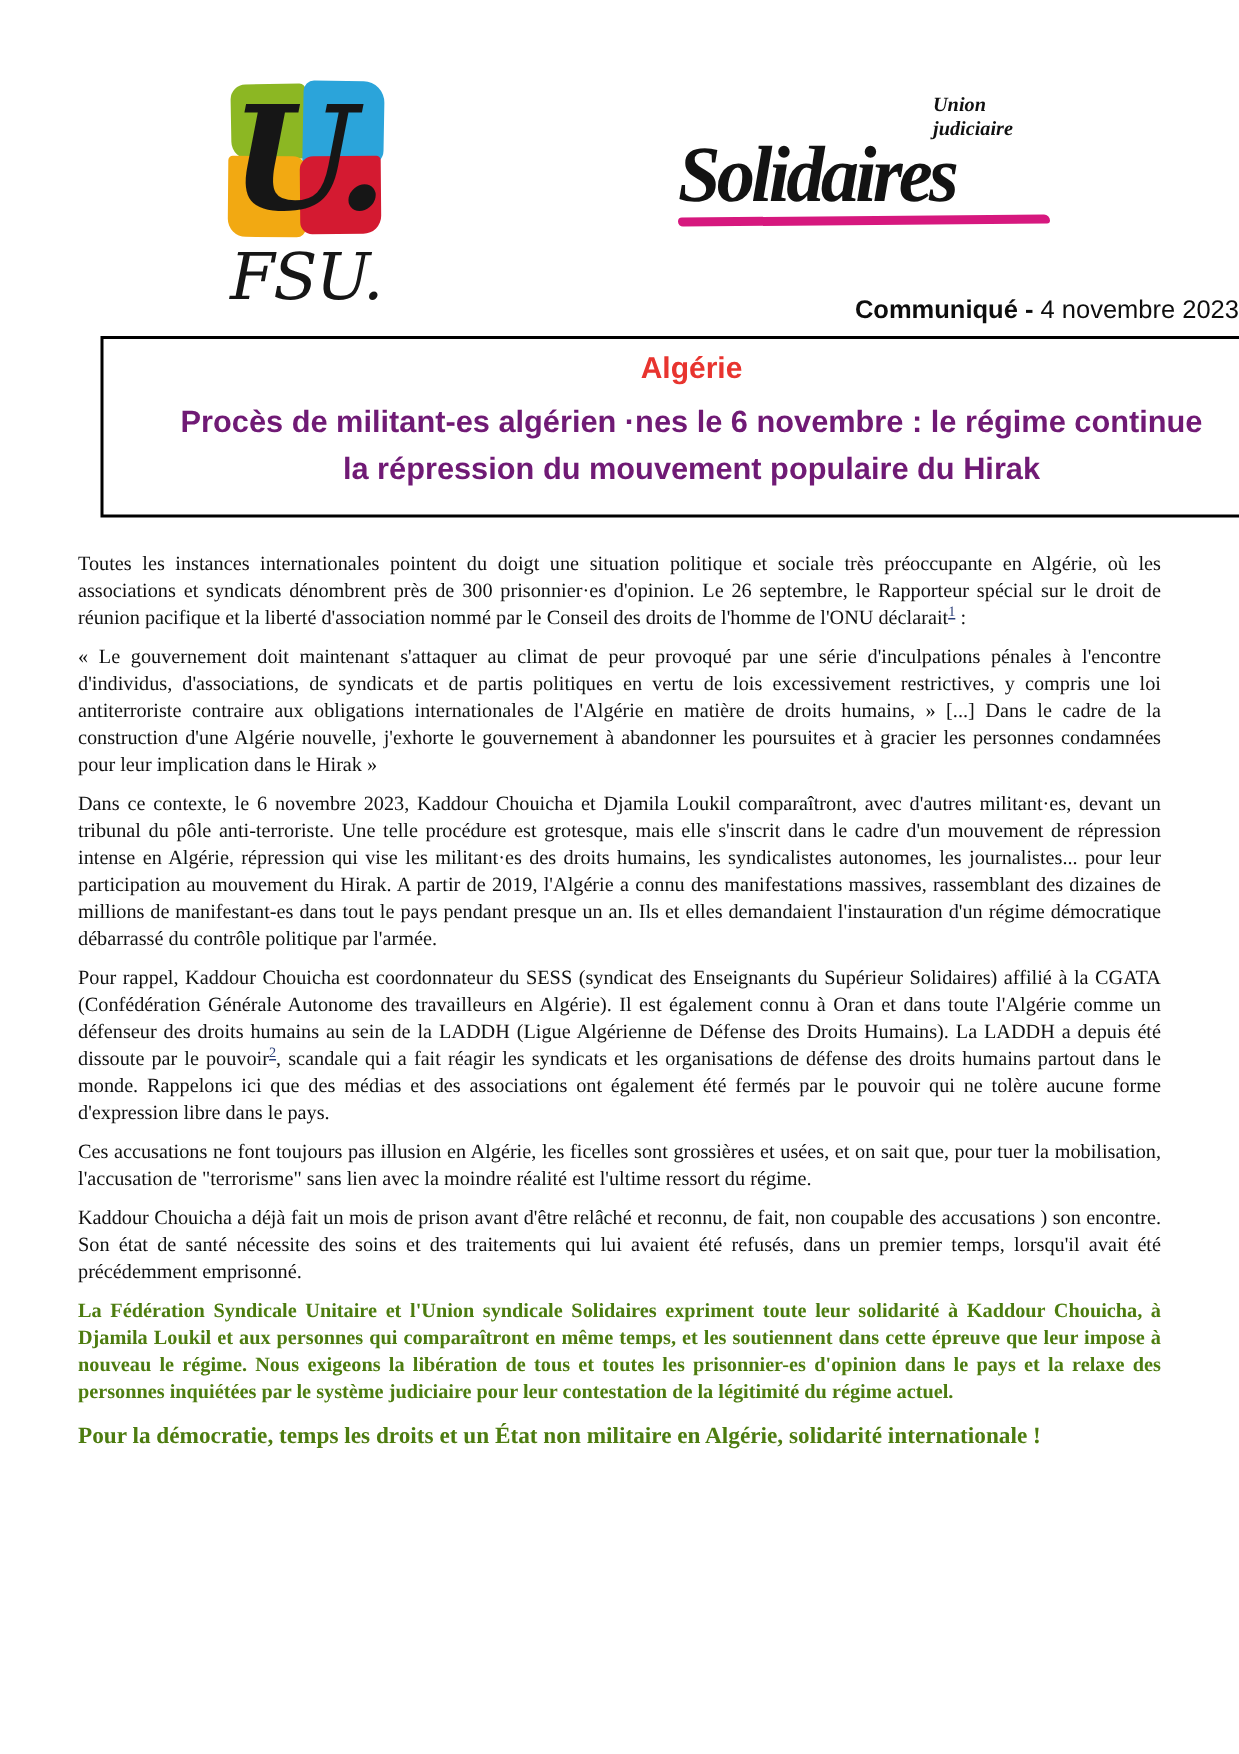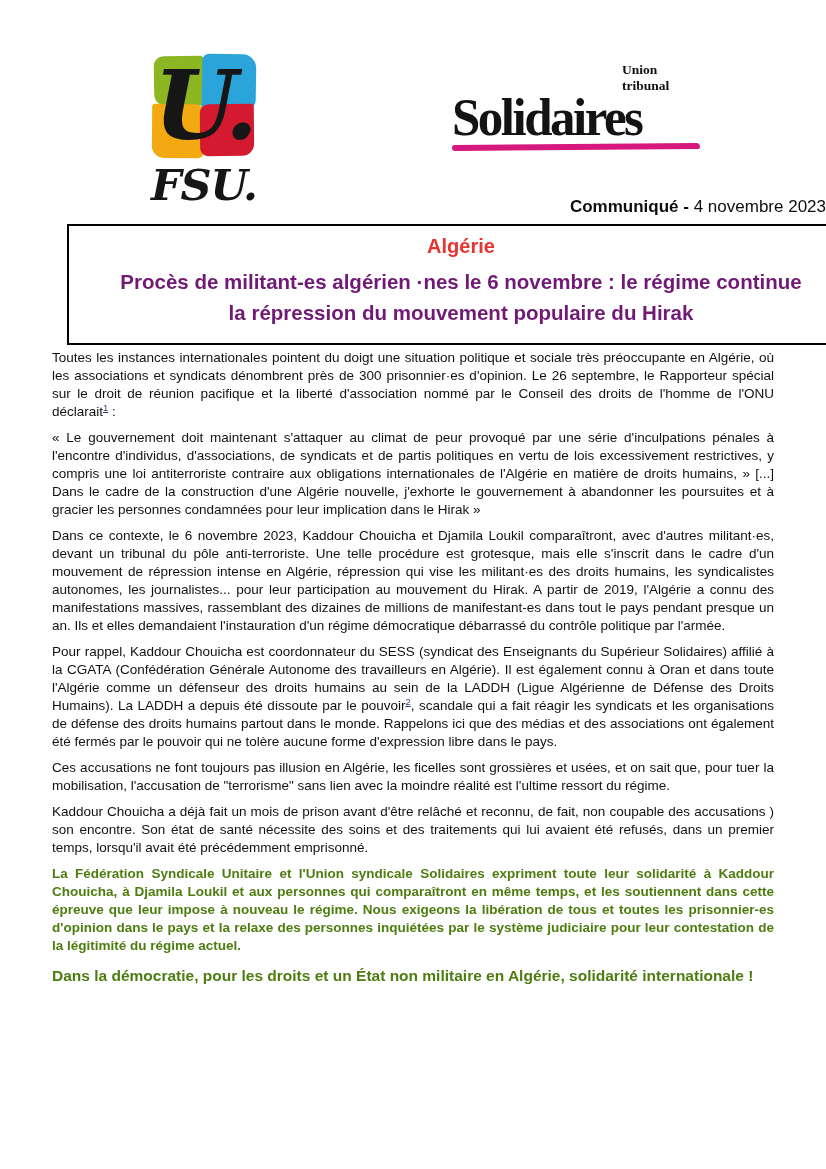--- a/index.html
+++ b/index.html
@@ -13,44 +13,44 @@
   .fsu-squares{position:relative;width:104px;height:104px;margin:0 auto;}
   .sq{position:absolute;}
   .sq-green {left:2px; top:2px;    width:50px;height:50px;background:#8cb723;border-radius:10px 4px 3px 12px;transform:rotate(-1deg);}
   .sq-blue  {right:0;  top:0;      width:54px;height:56px;background:#2ba4da;border-radius:7px 14px 10px 3px;transform:rotate(1deg);}
   .sq-yellow{left:0;   bottom:0;   width:52px;height:54px;background:#f2a912;border-radius:3px 9px 6px 12px;transform:rotate(0.5deg);}
   .sq-red   {right:2px;bottom:2px; width:54px;height:52px;background:#d41a31;border-radius:9px 3px 12px 8px;transform:rotate(-0.5deg);}
   .fsu-u{position:absolute;left:0;top:4px;width:100%;
          font-family:"DejaVu Serif","Liberation Serif",serif;font-style:italic;font-weight:bold;
          font-size:96px;line-height:1;color:#161616;letter-spacing:-4px;}
   .fsu-text{margin-top:6px;font-family:"DejaVu Serif","Liberation Serif",serif;font-style:italic;
-            font-weight:bold;font-size:43px;line-height:1;color:#161616;letter-spacing:-1px;}
+            font-weight:normal;font-size:43px;line-height:1;color:#161616;letter-spacing:-1px;}
 
-  .sol-logo{position:absolute;left:452px;top:10px;width:252px;}
+  .sol-logo{position:absolute;left:452px;top:10px;width:252px;font-style:italic;}
   .sol-tagline{position:absolute;left:170px;top:0;font-family:"Liberation Serif",serif;
                font-weight:bold;font-size:13.5px;line-height:1.15;color:#111;text-align:left;}
   .sol-name{padding-top:28px;font-family:"Liberation Serif",serif;font-weight:bold;
             font-size:51px;line-height:1;letter-spacing:-2.5px;color:#131313;transform:scaleY(1.04);transform-origin:top left;}
   .sol-underline{width:248px;height:6px;margin-top:3px;background:#d6187e;
                  border-radius:4px 6px 3px 5px;transform:rotate(-0.5deg);}
 
   
   .communique-line{position:absolute;top:197px;left:0;width:100%;text-align:right;
                    font-size:17px;color:#0e0e0e;}
   .communique-line .lbl{font-weight:bold;}
 
   
   .title-box{position:absolute;left:67px;top:224px;width:788px;box-sizing:border-box;
              border:2px solid #000;background:#fff;text-align:center;padding:9px 10px 14px;}
   .kicker{color:#e8342f;font-weight:bold;font-size:20px;}
   .doc-title{margin:9px auto 0;max-width:682px;font-size:20.5px;font-weight:bold;
              line-height:1.5;color:#701a75;}
 
   
-  .body-text{position:absolute;left:52px;top:349px;width:722px;}
+  .body-text{position:absolute;left:52px;top:367px;width:722px;font-family:Liberation Serif, serif;}
   .para{margin:0 0 8px;font-size:13.5px;line-height:18px;text-align:justify;color:#111;}
   .para.bold-para{font-weight:bold;color:#4d7c0f;}
   .para.large-para{font-size:15.5px;line-height:25px;margin-top:4px;}
   sup{font-size:9.5px;line-height:0;}
   a.footnote-ref{color:#2b3f78;text-decoration:underline;cursor:pointer;}
 </style>
 </head>
 <body>
 
 <div class="page">
@@ -64,21 +64,21 @@
         <div class="sq sq-yellow"></div>
         <div class="sq sq-red"></div>
         <div class="fsu-u">U.</div>
       </div>
       <div class="fsu-text">FSU.</div>
     </div>
 
     <div class="sol-logo">
       <div class="sol-tagline">
         <div>Union</div>
-        <div>tribunal</div>
+        <div>judiciaire</div>
       </div>
       <div class="sol-name">Solidaires</div>
       <div class="sol-underline"></div>
     </div>
 
   </header>
 
   <div class="communique-line">
     <span class="lbl">Communiqué -</span><span> 4 novembre 2023</span>
   </div>
@@ -89,16 +89,16 @@
   </div>
 
   <main class="body-text">
       <p class="para">Toutes les instances internationales pointent du doigt une situation politique et sociale très préoccupante en Algérie, où les associations et syndicats dénombrent près de 300 prisonnier·es d'opinion. Le 26 septembre, le Rapporteur spécial sur le droit de réunion pacifique et la liberté d'association nommé par le Conseil des droits de l'homme de l'ONU déclarait<sup><a class="footnote-ref">1</a></sup> :</p>
       <p class="para">« Le gouvernement doit maintenant s'attaquer au climat de peur provoqué par une série d'inculpations pénales à l'encontre d'individus, d'associations, de syndicats et de partis politiques en vertu de lois excessivement restrictives, y compris une loi antiterroriste contraire aux obligations internationales de l'Algérie en matière de droits humains, » [...] Dans le cadre de la construction d'une Algérie nouvelle, j'exhorte le gouvernement à abandonner les poursuites et à gracier les personnes condamnées pour leur implication dans le Hirak »</p>
       <p class="para">Dans ce contexte, le 6 novembre 2023, Kaddour Chouicha et Djamila Loukil comparaîtront, avec d'autres militant·es, devant un tribunal du pôle anti-terroriste. Une telle procédure est grotesque, mais elle s'inscrit dans le cadre d'un mouvement de répression intense en Algérie, répression qui vise les militant·es des droits humains, les syndicalistes autonomes, les journalistes... pour leur participation au mouvement du Hirak. A partir de 2019, l'Algérie a connu des manifestations massives, rassemblant des dizaines de millions de manifestant-es dans tout le pays pendant presque un an. Ils et elles demandaient l'instauration d'un régime démocratique débarrassé du contrôle politique par l'armée.</p>
       <p class="para">Pour rappel, Kaddour Chouicha est coordonnateur du SESS (syndicat des Enseignants du Supérieur Solidaires) affilié à la CGATA (Confédération Générale Autonome des travailleurs en Algérie). Il est également connu à Oran et dans toute l'Algérie comme un défenseur des droits humains au sein de la LADDH (Ligue Algérienne de Défense des Droits Humains). La LADDH a depuis été dissoute par le pouvoir<sup><a class="footnote-ref">2</a></sup>, scandale qui a fait réagir les syndicats et les organisations de défense des droits humains partout dans le monde. Rappelons ici que des médias et des associations ont également été fermés par le pouvoir qui ne tolère aucune forme d'expression libre dans le pays.</p>
       <p class="para">Ces accusations ne font toujours pas illusion en Algérie, les ficelles sont grossières et usées, et on sait que, pour tuer la mobilisation, l'accusation de "terrorisme" sans lien avec la moindre réalité est l'ultime ressort du régime.</p>
       <p class="para">Kaddour Chouicha a déjà fait un mois de prison avant d'être relâché et reconnu, de fait, non coupable des accusations ) son encontre. Son état de santé nécessite des soins et des traitements qui lui avaient été refusés, dans un premier temps, lorsqu'il avait été précédemment emprisonné.</p>
       <p class="para bold-para">La Fédération Syndicale Unitaire et l'Union syndicale Solidaires expriment toute leur solidarité à Kaddour Chouicha, à Djamila Loukil et aux personnes qui comparaîtront en même temps, et les soutiennent dans cette épreuve que leur impose à nouveau le régime. Nous exigeons la libération de tous et toutes les prisonnier-es d'opinion dans le pays et la relaxe des personnes inquiétées par le système judiciaire pour leur contestation de la légitimité du régime actuel.</p>
-      <p class="para bold-para large-para">Dans la démocratie, pour les droits et un État non militaire en Algérie, solidarité internationale !</p>
+      <p class="para bold-para large-para">Pour la démocratie, temps les droits et un État non militaire en Algérie, solidarité internationale !</p>
     </main>
 
 </div>
 
 </body></html>

